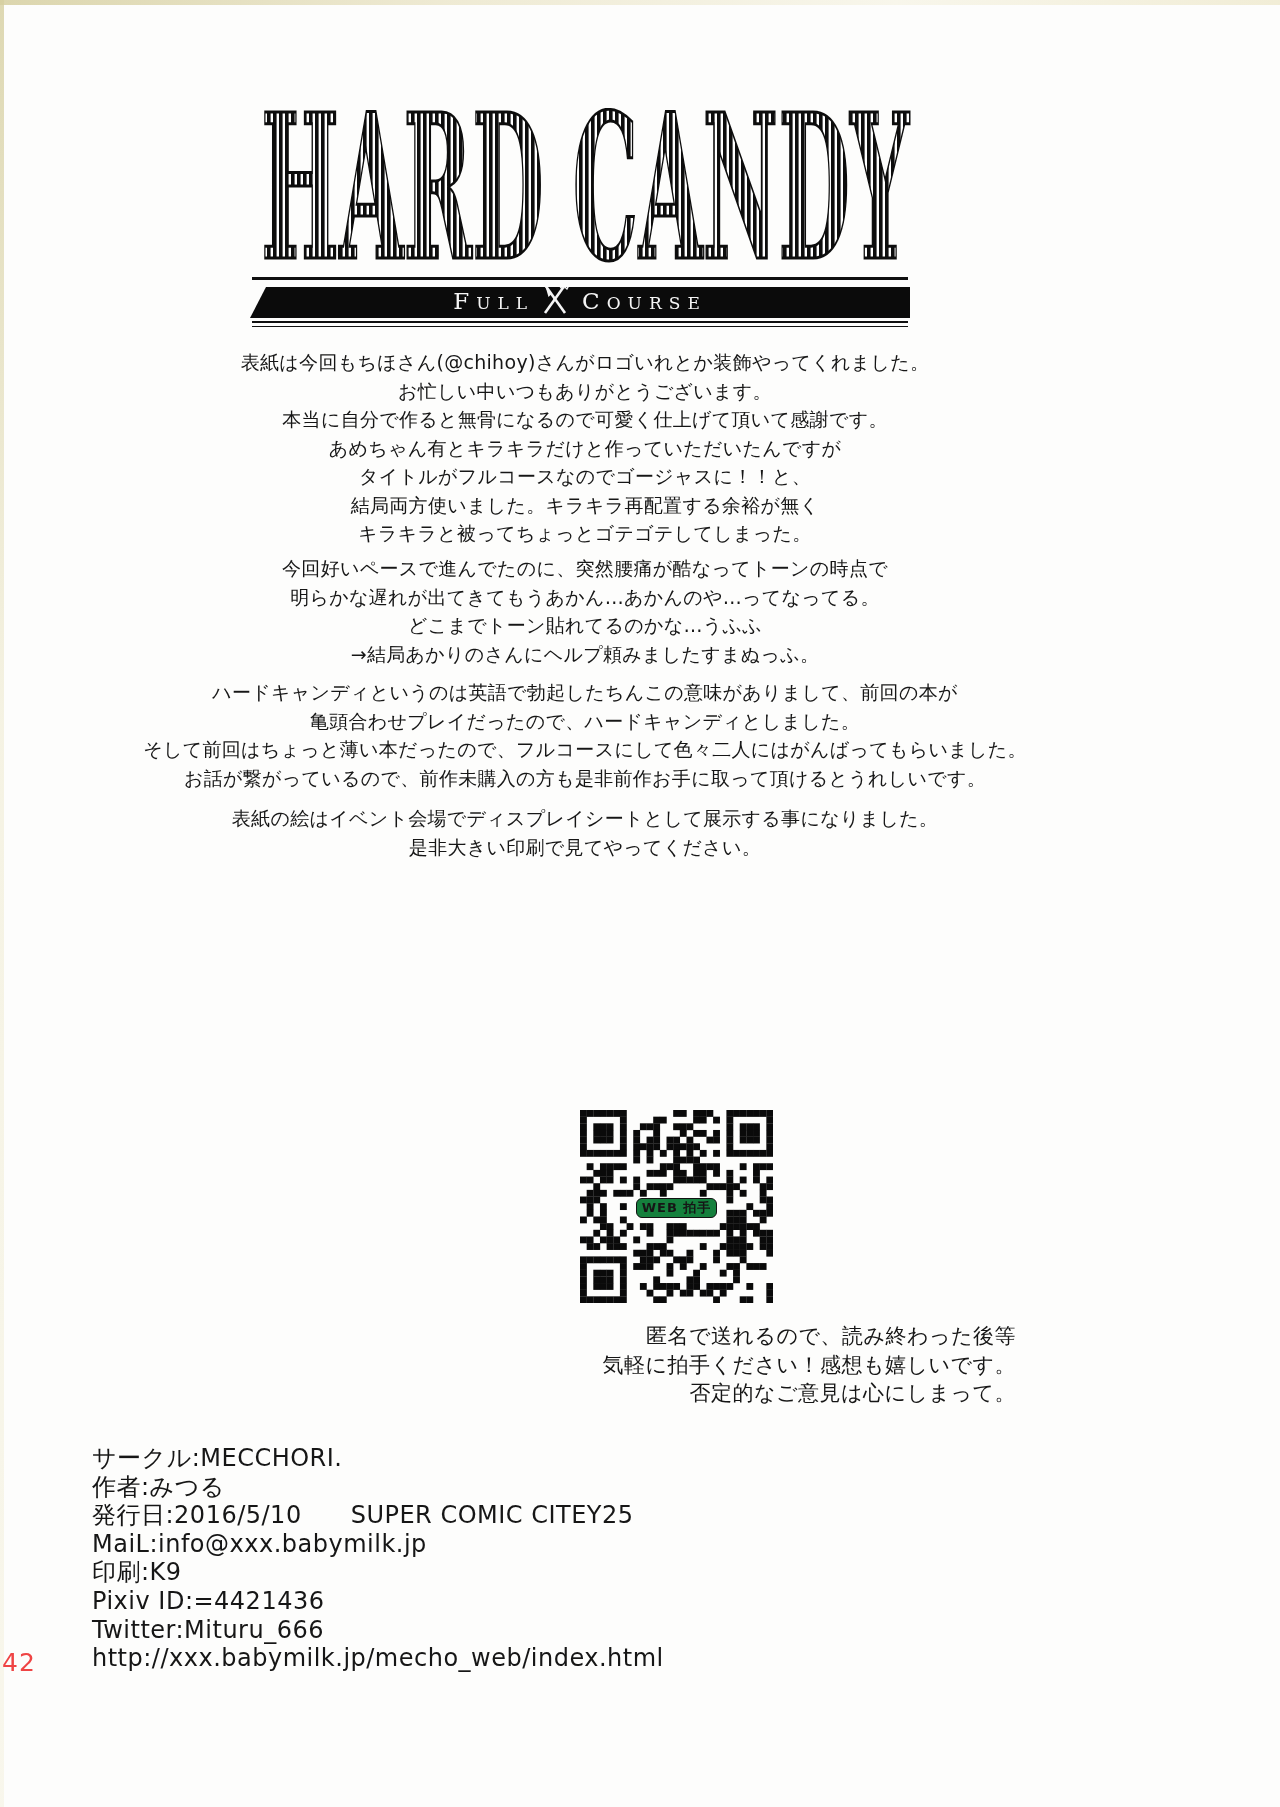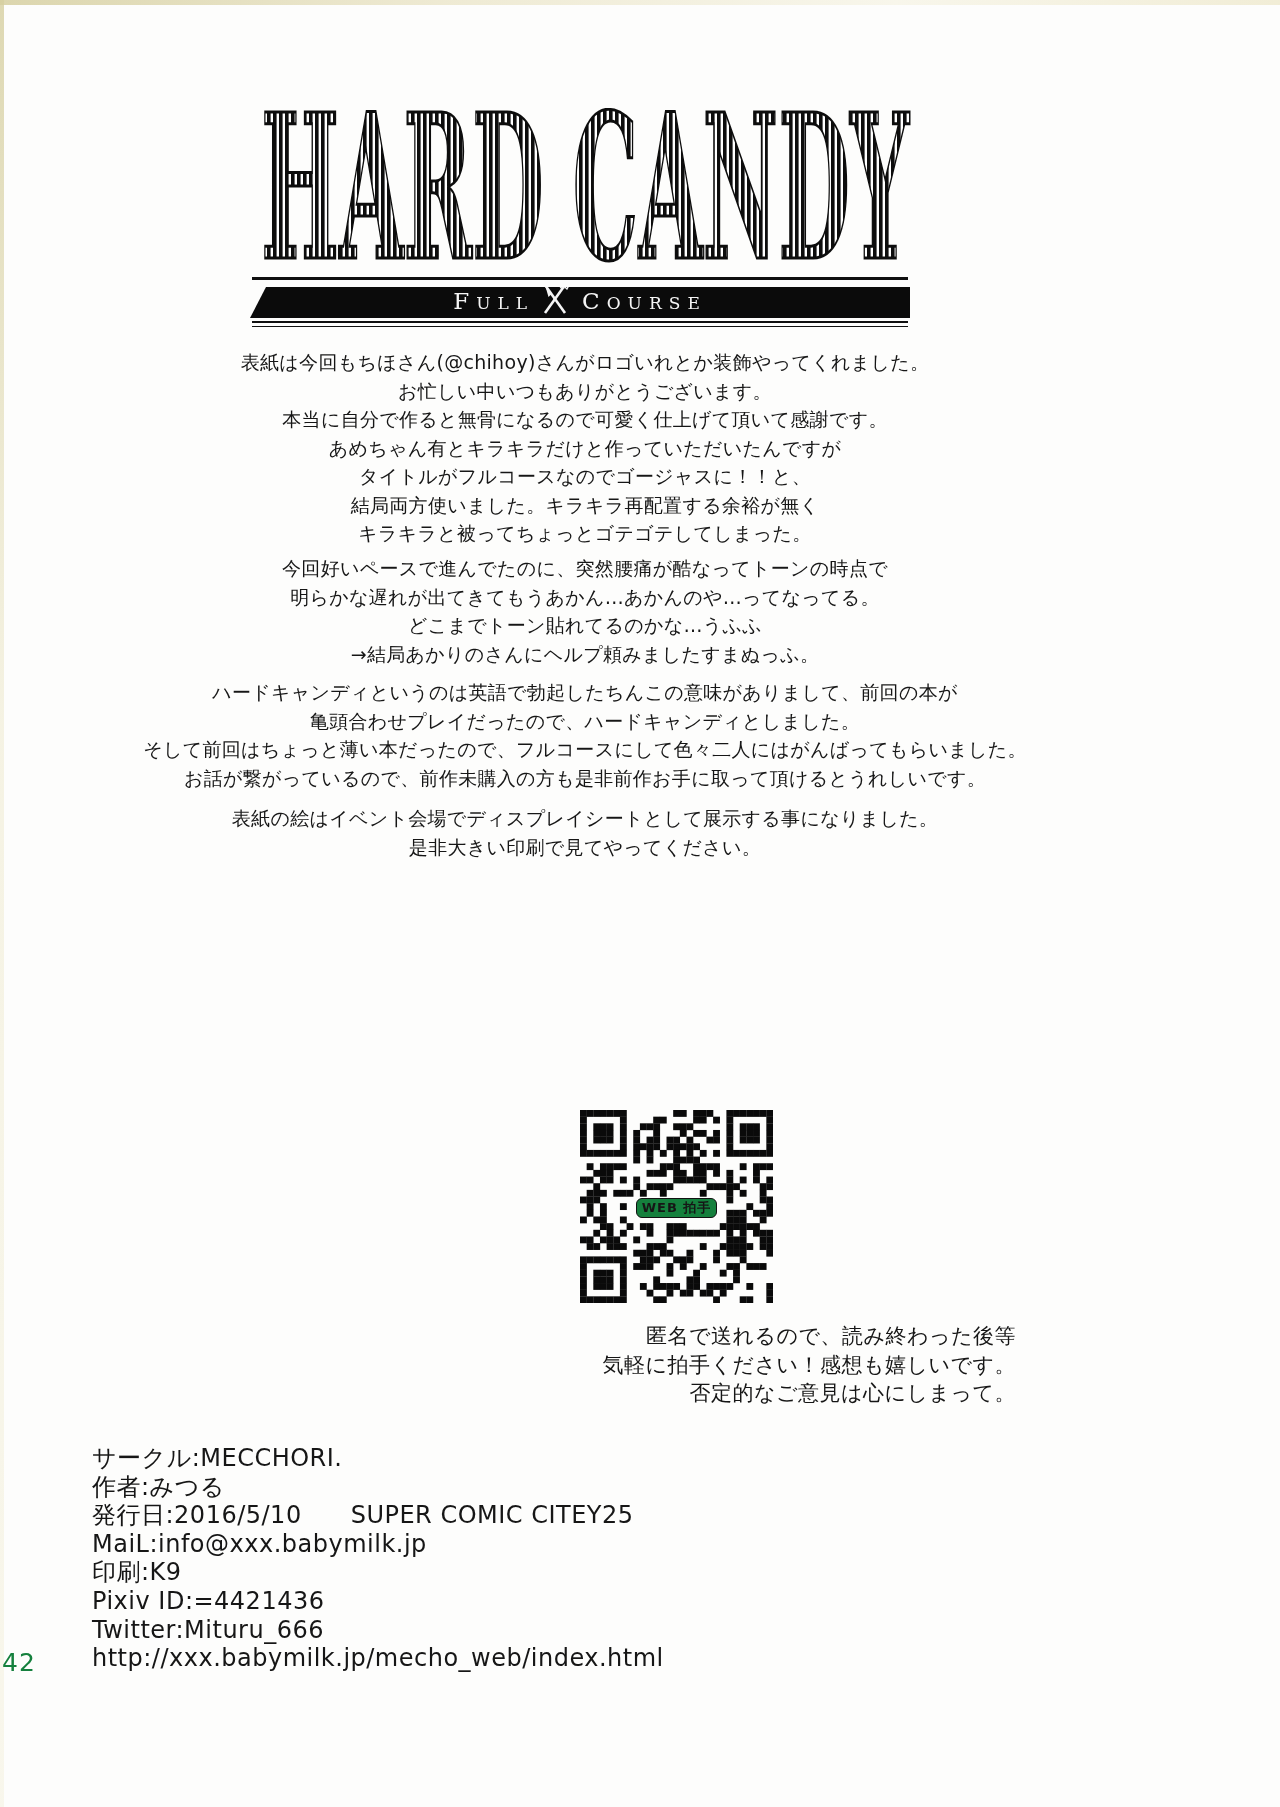--- a/index.html
+++ b/index.html
@@ -28,21 +28,21 @@
     font-size:19px;line-height:28.5px;letter-spacing:.3px;}
   .clap{position:absolute;top:1322px;left:340px;width:676px;text-align:right;
     font-size:21px;line-height:28.5px;letter-spacing:.5px;}
   .credits{position:absolute;top:1444px;left:92px;width:1000px;text-align:left;
     font-size:24px;line-height:28.6px;letter-spacing:.5px;}
   
   .qr{position:absolute;top:1110px;left:580px;width:193px;height:193px;}
   .qr-label{position:absolute;top:1198px;left:580px;width:193px;display:flex;justify-content:center;}
   .qr-label span{background:#15803d;border:1px solid #111;border-radius:6px;padding:0 5px;
     font-size:13px;font-weight:bold;letter-spacing:1px;line-height:18px;}
-  .page-num{position:absolute;top:1648px;left:2px;font-size:25px;letter-spacing:1px;color:#15803d;}
+  .page-num{position:absolute;top:1648px;left:2px;font-size:25px;letter-spacing:1px;color:#ef4444;}
 </style>
 </head>
 <body>
 
 <div id="page">
   <div class="edge-top"></div>
   <div class="edge-left"></div>
 
   <div class="logo-wrap">
     <svg width="660" height="165" viewBox="0 0 660 165">

